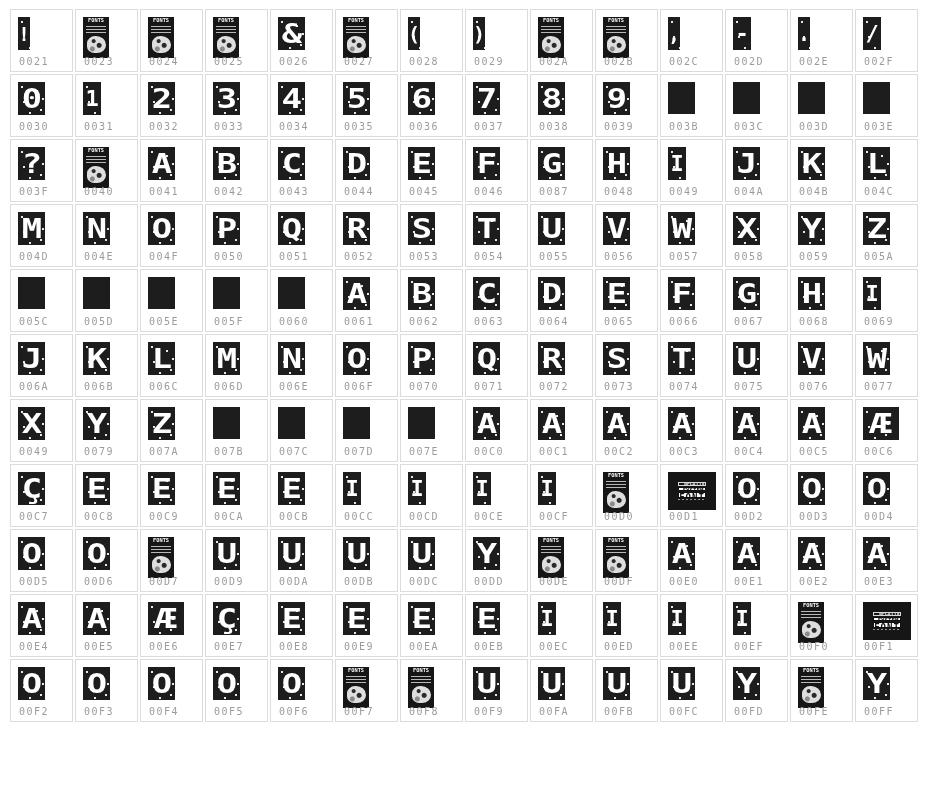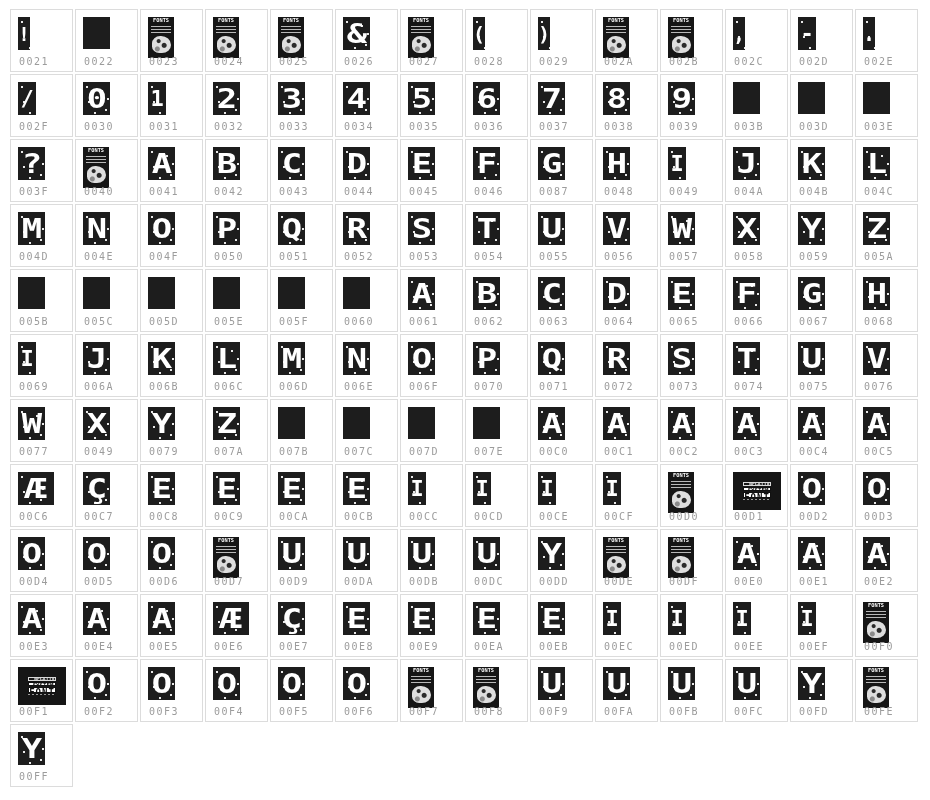--- a/index.html
+++ b/index.html
@@ -44,26 +44,20 @@
     <div>
           <div class="glyph w-n">
             <span>!</span>
             <i class="speckles"></i>
           </div>
         </div>
     <span class="code">0021</span>
   </div>
       <div class="cell">
     <div>
-          <div class="block"></div>
-        </div>
-    <span class="code">0022</span>
-  </div>
-      <div class="cell">
-    <div>
           <div class="fonts-badge">
             <div class="fb-title">FONTS</div>
             <div class="fb-lines"></div>
             <div class="fb-face"></div>
           </div>
         </div>
     <span class="code">0023</span>
   </div>
       <div class="cell">
     <div>
@@ -271,20 +265,26 @@
       <div class="cell">
     <div>
           <div class="block"></div>
         </div>
     <span class="code">003B</span>
   </div>
       <div class="cell">
     <div>
           <div class="block"></div>
         </div>
+    <span class="code">003C</span>
+  </div>
+      <div class="cell">
+    <div>
+          <div class="block"></div>
+        </div>
     <span class="code">003D</span>
   </div>
       <div class="cell">
     <div>
           <div class="block"></div>
         </div>
     <span class="code">003E</span>
   </div>
       <div class="cell">
     <div>
@@ -531,26 +531,20 @@
     <span class="code">0059</span>
   </div>
       <div class="cell">
     <div>
           <div class="glyph w-m">
             <span>Z</span>
             <i class="speckles"></i>
           </div>
         </div>
     <span class="code">005A</span>
-  </div>
-      <div class="cell">
-    <div>
-          <div class="block"></div>
-        </div>
-    <span class="code">005B</span>
   </div>
       <div class="cell">
     <div>
           <div class="block"></div>
         </div>
     <span class="code">005C</span>
   </div>
       <div class="cell">
     <div>
           <div class="block"></div>

